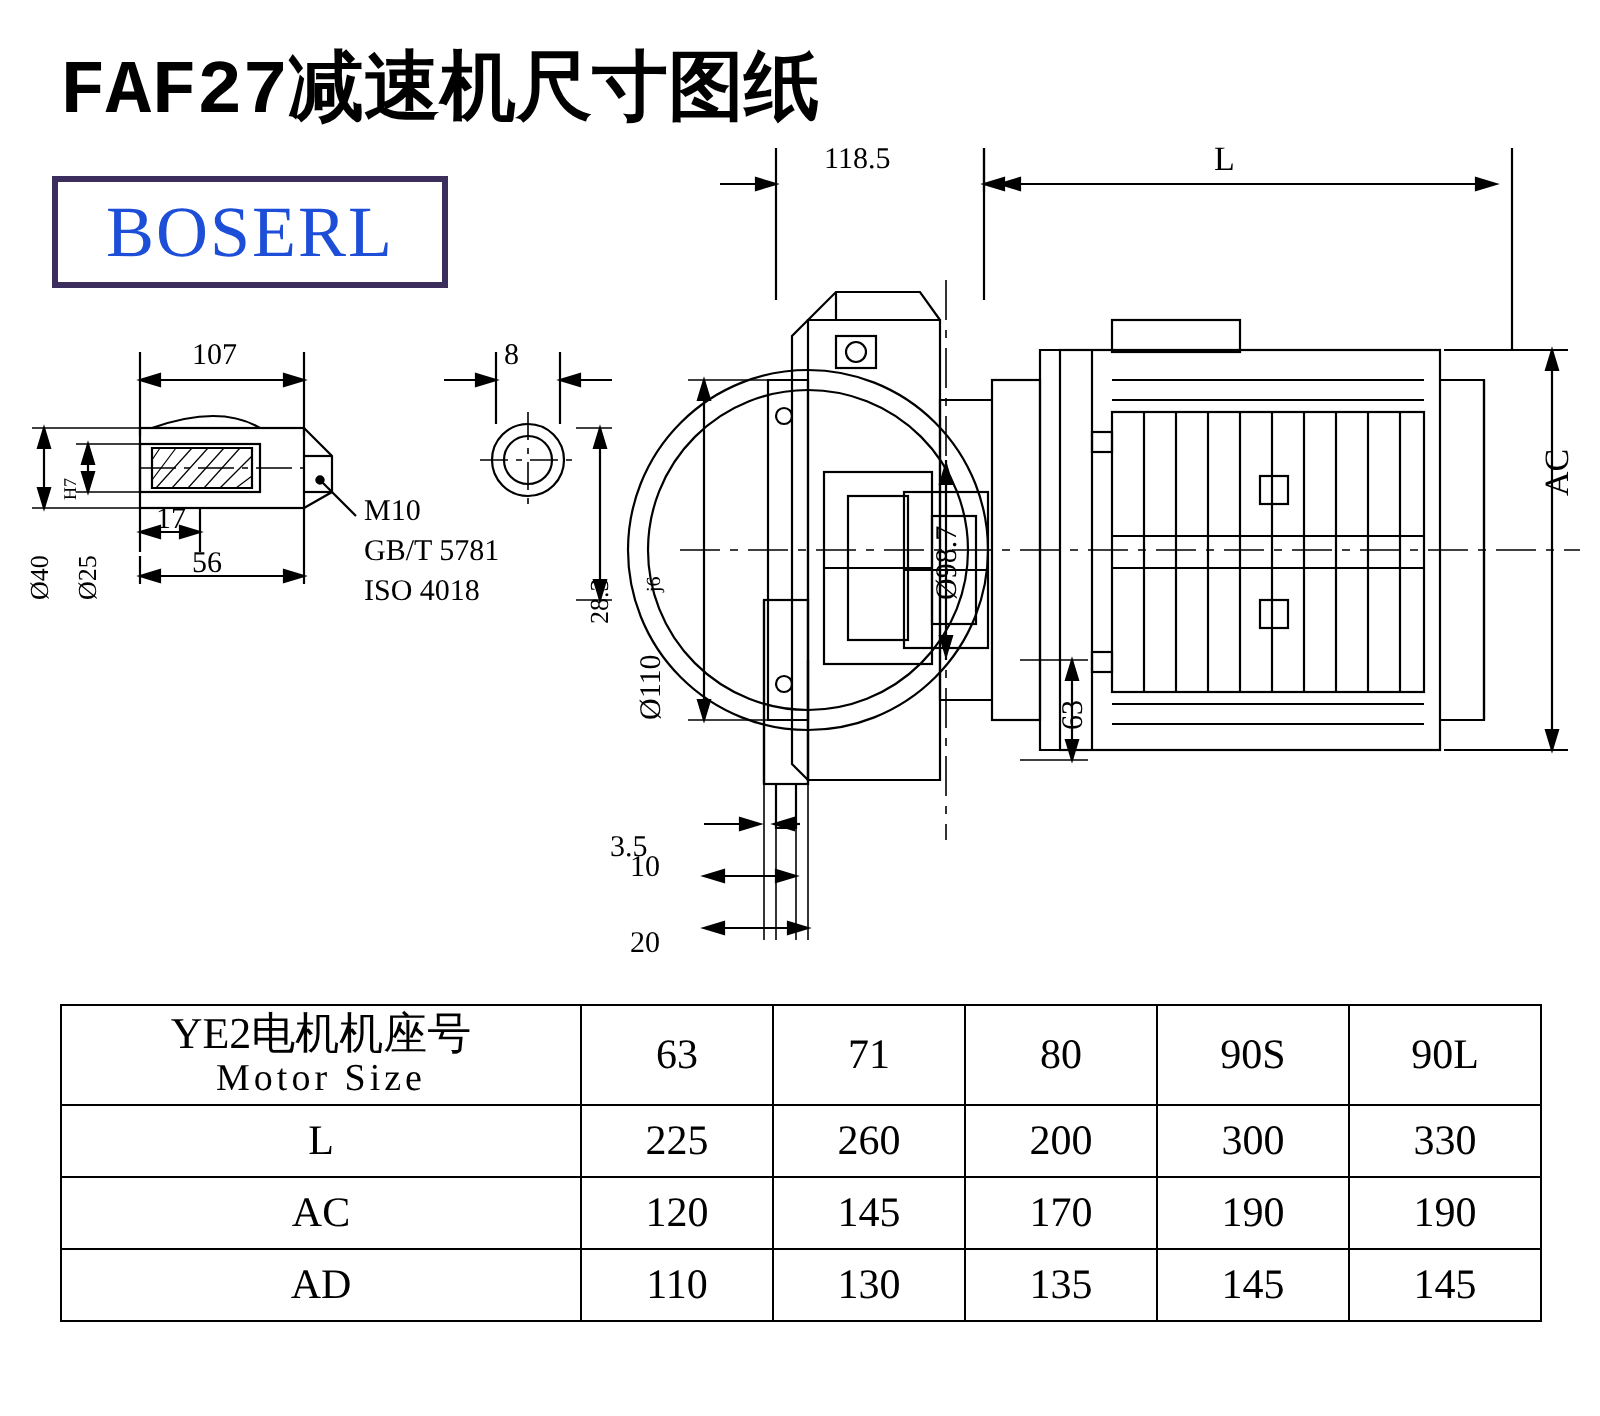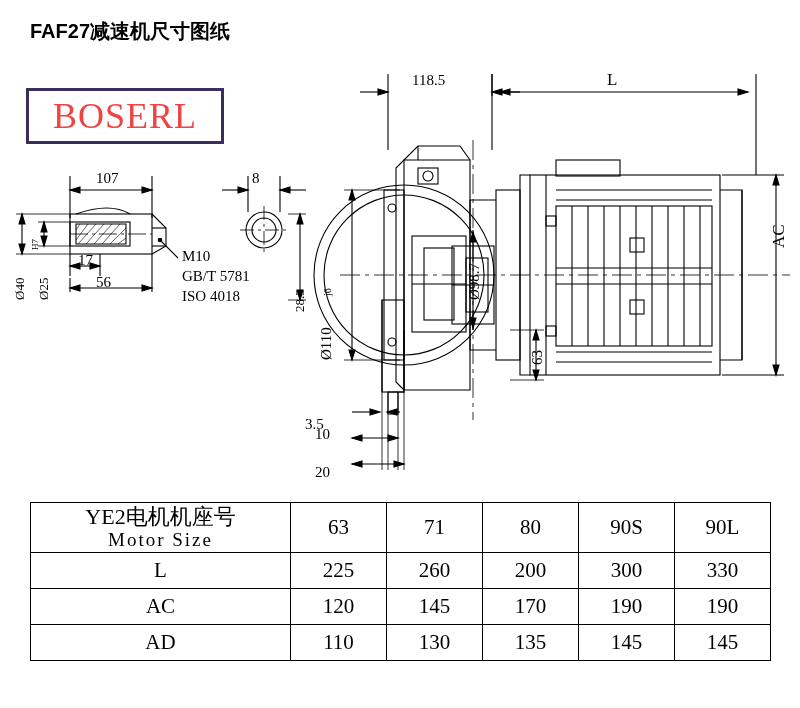--- a/index.html
+++ b/index.html
@@ -10,25 +10,25 @@
     background: #ffffff;
     font-family: "Liberation Serif", serif;
     color: #000000;
     position: relative;
     overflow: hidden;
   }
   #page-title {
     position: absolute;
     left: 30px;
     top: 18px;
-    font-size: 20px;
+    font-size: 38px;
     font-weight: bold;
     letter-spacing: 0px;
     white-space: nowrap;
-    font-family: Liberation Sans, sans-serif;
+    font-family: Liberation Mono, monospace;
   }
   #logo-box {
     position: absolute;
     left: 26px;
     top: 88px;
     width: 198px;
     height: 56px;
     border: 3px solid #3b2d5c;
     background: #ffffff;
   }
@@ -86,21 +86,21 @@
   .cn-line { font-size: 22px; display: block; line-height: 1.15; }
   .en-line { font-size: 19px; display: block; letter-spacing: 2px; line-height: 1.15; }
   .hdr-cell { font-size: 22px; }
 </style>
 </head>
 <body>
 
 <div id="page-title">FAF27减速机尺寸图纸</div>
 
 <div id="logo-box" style="border-color: rgb(59, 45, 92);">
-  <div id="logo-text" style="color: #ef4444;">BOSERL</div>
+  <div id="logo-text" style="color: #1d4ed8;">BOSERL</div>
 </div>
 
 <div id="drawing">
   <svg width="800" height="500" viewBox="0 0 800 500">
     <g fill="none" stroke="#000000" stroke-width="1.1" stroke-linejoin="miter" stroke-linecap="butt">
 
       <line x1="388" y1="74" x2="388" y2="100"></line>
       <line x1="492" y1="74" x2="492" y2="100"></line>
       <line x1="360" y1="92" x2="388" y2="92"></line>
       <line x1="492" y1="92" x2="520" y2="92"></line>

